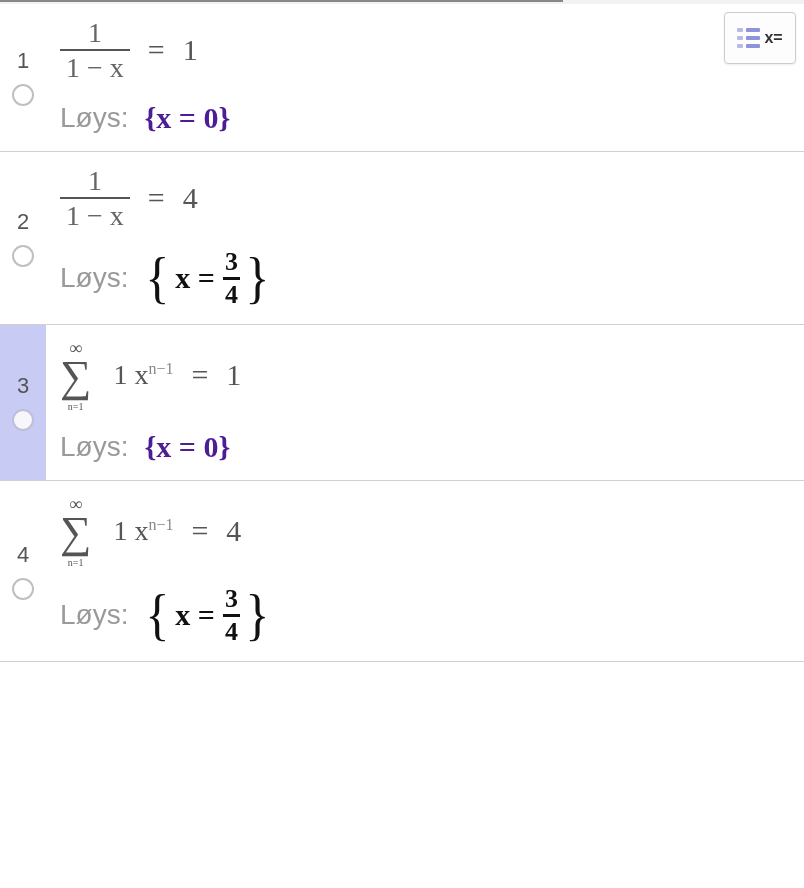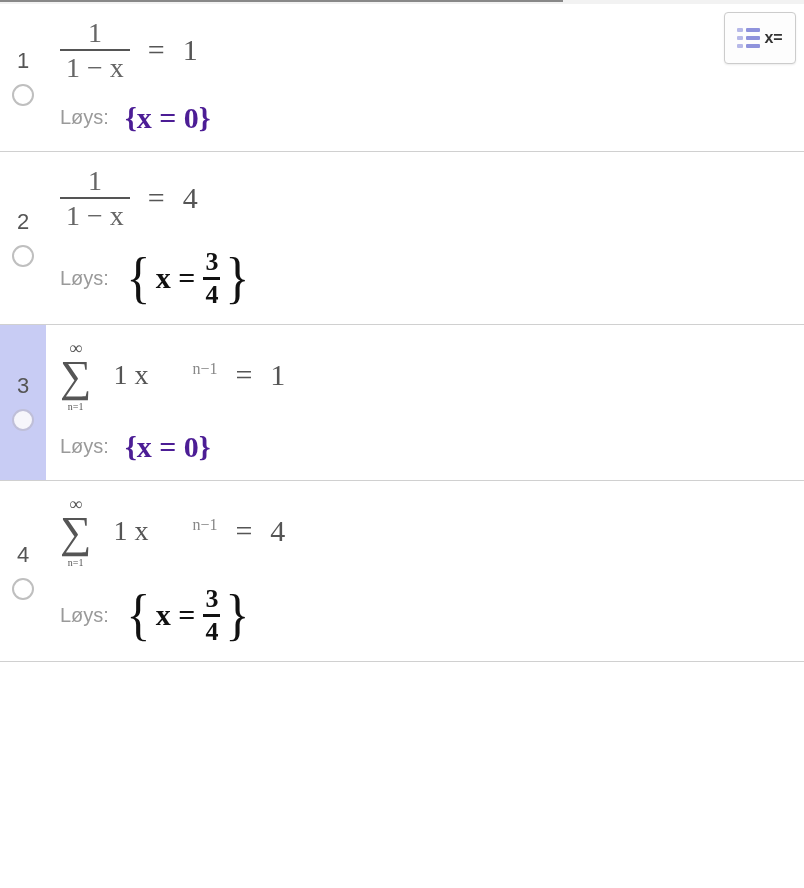--- a/index.html
+++ b/index.html
@@ -88,21 +88,21 @@
   .rhs { color: #555; font-size: 30px; }
   .solve-line {
     display: flex;
     align-items: center;
     gap: 16px;
     font-size: 28px;
   }
   .solve-label {
     color: #9a9a9a;
     font-family: "Segoe UI", Arial, sans-serif;
-    font-size: 20px;
+    font-size: 28px;
   }
   .sol-simple {
     font-weight: 700;
     font-size: 30px;
     color: #4c1d95;
     font-family: "Cambria Math", "Times New Roman", serif;
   }
   .sol-brace {
     display: inline-flex;
     align-items: center;
@@ -143,21 +143,21 @@
     flex-direction: column;
     align-items: center;
     line-height: 1;
     margin-right: 4px;
     color: #555;
   }
   .sigma .upper { font-size: 18px; margin-bottom: 2px; }
   .sigma .sym { font-size: 44px; line-height: 0.8; }
   .sigma .lower { font-size: 10px; margin-top: 8px; }
   .term { font-size: 28px; color: #555; }
-  .term sup { font-size: 16px; color: #888; margin-left: 44px; }
+  .term sup { font-size: 16px; color: #888; }
   
   .tool-btn {
     position: absolute;
     top: 12px;
     right: 8px;
     width: 72px;
     height: 52px;
     background: #fdfdfd;
     border: 1px solid #ccc;
     border-radius: 4px;

